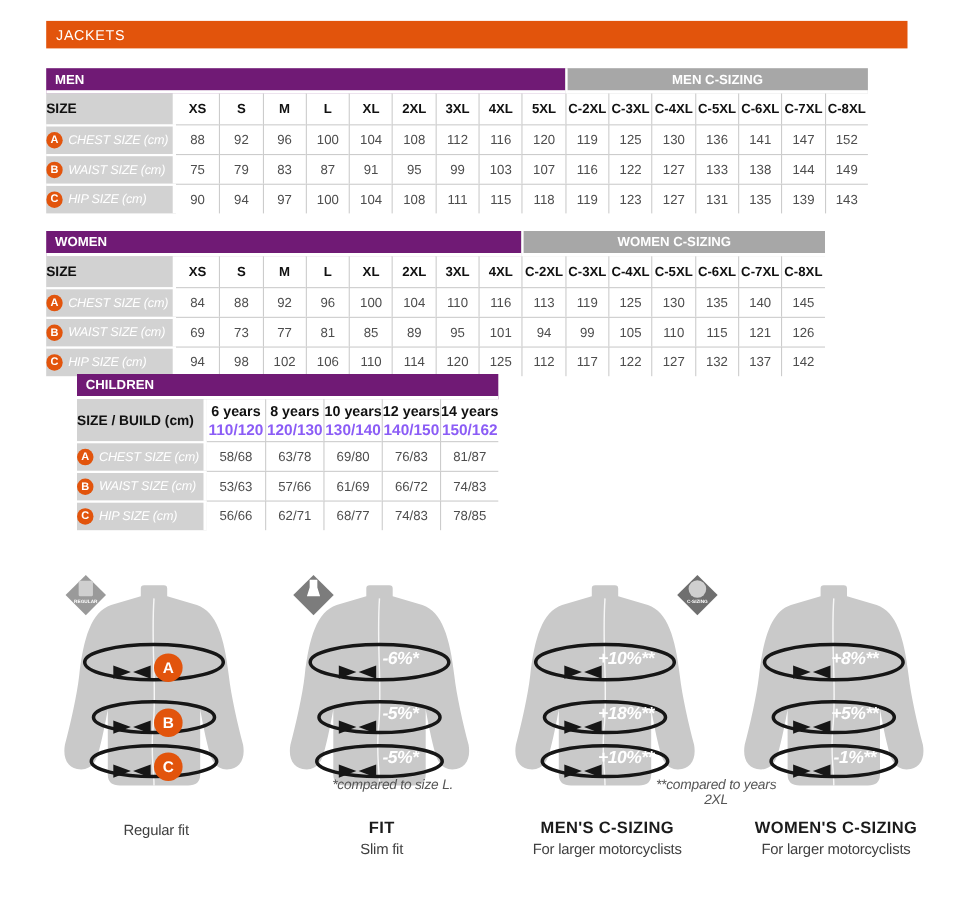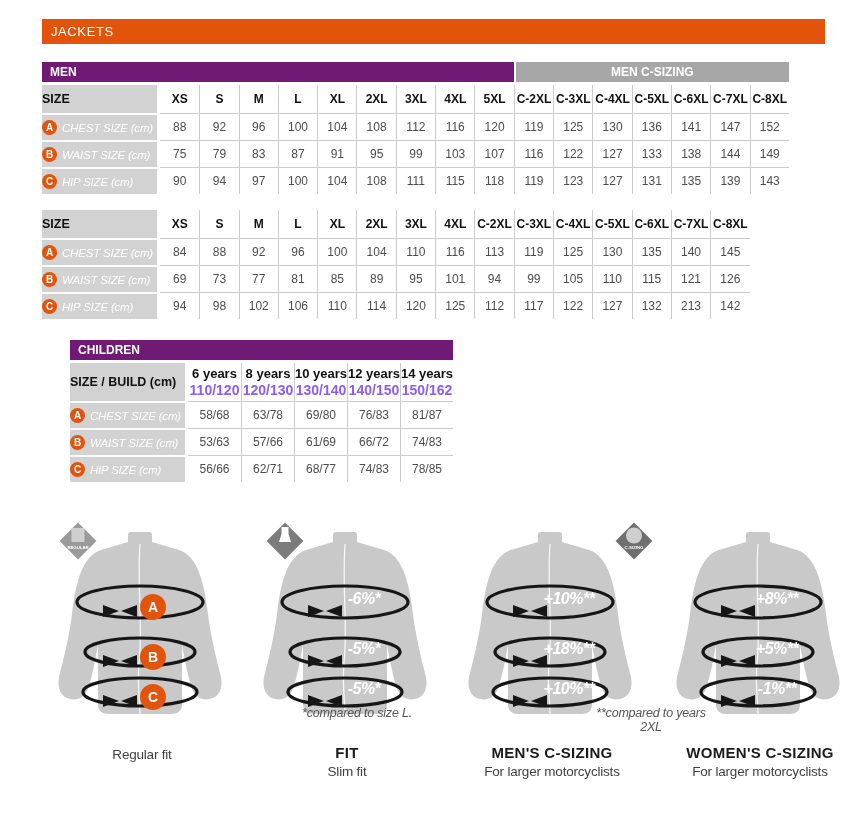--- a/index.html
+++ b/index.html
@@ -173,20 +173,24 @@
           <col style="width:39.3px">
           <col style="width:39.3px">
           <col style="width:39.3px">
           <col style="width:39.3px">
           <col style="width:39.3px">
           <col style="width:39.3px">
           <col style="width:39.3px">
           <col style="width:39.3px">
         </colgroup>
         <tbody>
+          <tr>
+            <td class="band dark" colspan="9"><span>WOMEN</span></td>
+            <td class="band light" colspan="7"><span>WOMEN C-SIZING</span></td>
+          </tr>
           <tr class="size-row">
             <td class="lab head">SIZE</td>
             <td class="colhead nol">XS</td>
             <td class="colhead">S</td>
             <td class="colhead">M</td>
             <td class="colhead">L</td>
             <td class="colhead">XL</td>
             <td class="colhead">2XL</td>
             <td class="colhead">3XL</td>
             <td class="colhead">4XL</td>
@@ -242,21 +246,21 @@
             <td class="val">106</td>
             <td class="val">110</td>
             <td class="val">114</td>
             <td class="val">120</td>
             <td class="val">125</td>
             <td class="val">112</td>
             <td class="val">117</td>
             <td class="val">122</td>
             <td class="val">127</td>
             <td class="val">132</td>
-            <td class="val">213</td>
+            <td class="val">137</td>
             <td class="val">142</td>
           </tr>
         </tbody>
       </table>
     </div>
   <div class="abs" id="children-table" style="left:42px;top:340px;padding-left:28px;">
       <table class="sz" style="width:383px">
         <colgroup>
           <col style="width:118px">
           <col style="width:53px">

